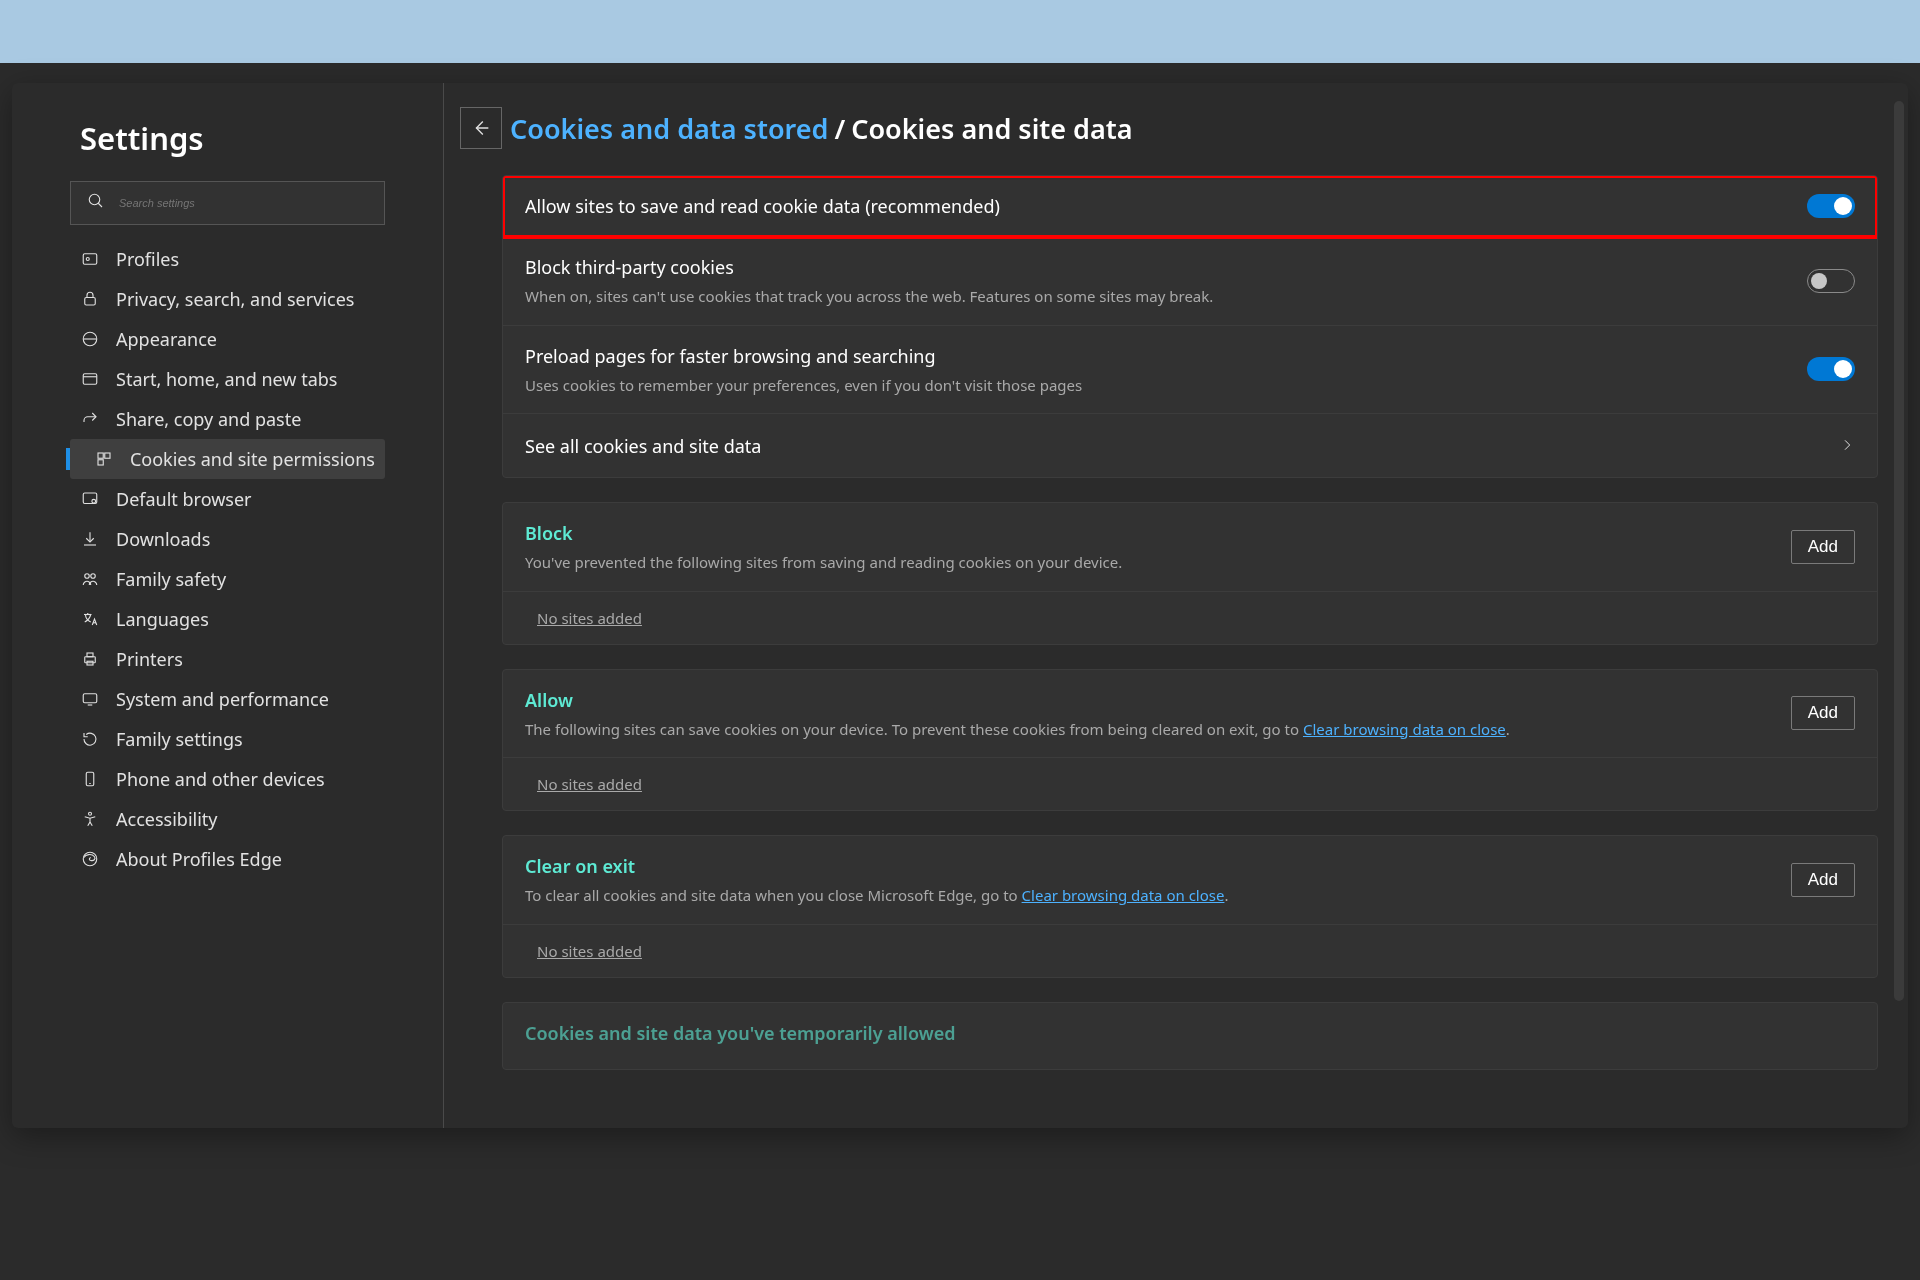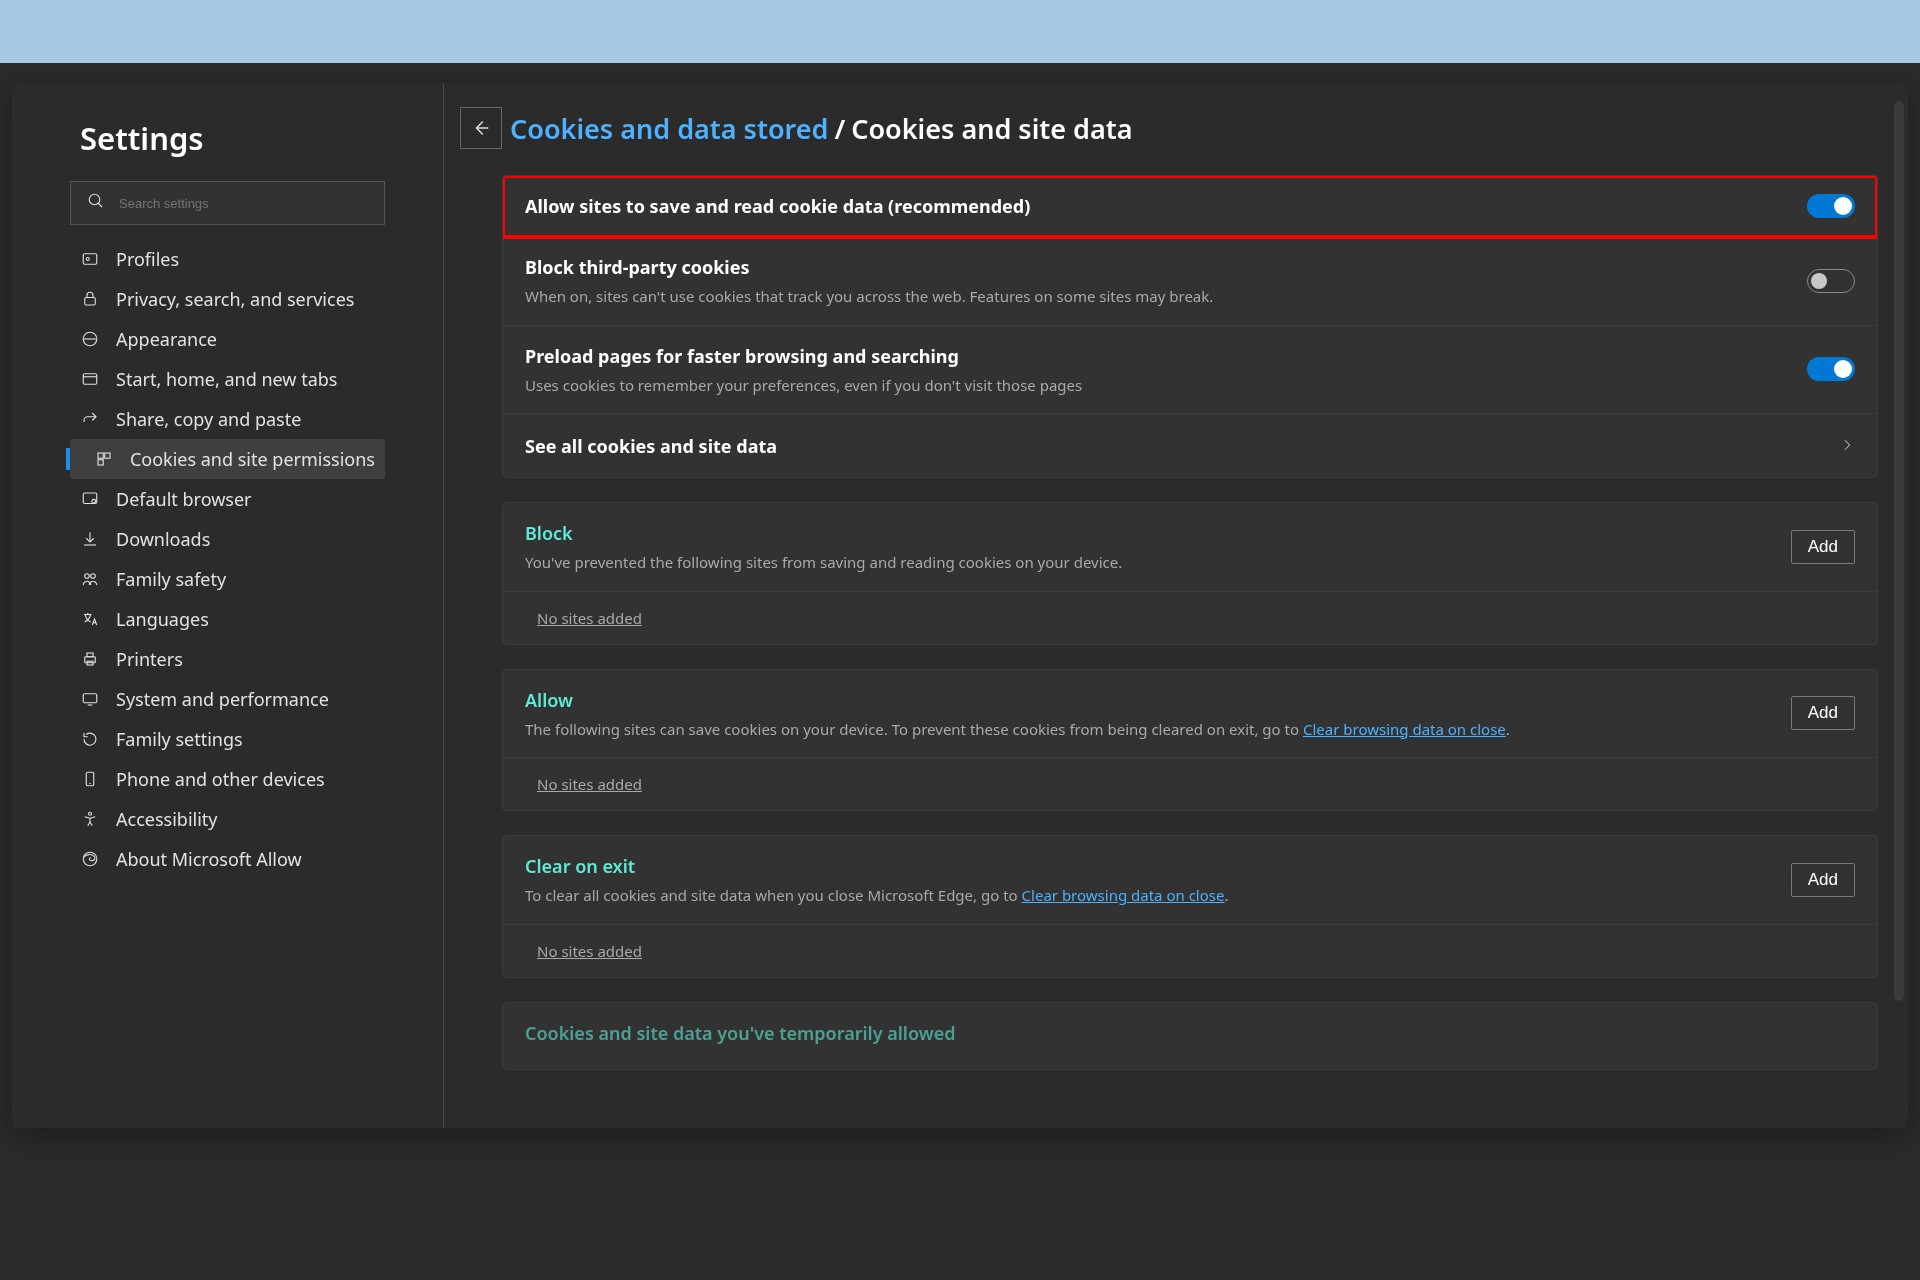--- a/index.html
+++ b/index.html
@@ -38,21 +38,21 @@
   .search-row {
     display:flex; align-items:center;
     height: 44px;
     border: 1px solid #555;
     background:#323232;
     margin-bottom: 14px;
   }
   .search-row svg { margin: 0 14px 0 16px; flex:0 0 auto; }
   .search-row input {
     flex:1; background:transparent; border:0; outline:0;
-    color:#ccc; font-size:13px;
+    color:#ccc; font-size:11px;font-style:italic;
   }
   .nav { display:flex; flex-direction:column; }
   .nav-item {
     display:flex; align-items:center;
     height: 40px;
     color:#e2e2e2; font-size:18px;
     padding: 0 10px 0 6px;
     cursor:pointer;
     border-radius:3px;
     position:relative;
@@ -94,21 +94,21 @@
     margin-bottom: 24px;
     overflow:hidden;
   }
   .panel-row {
     border-bottom:1px solid #3c3c3c;
     padding: 18px 22px;
     display:flex; align-items:center;
   }
   .panel-row:last-child { border-bottom:0; }
   .row-main { flex:1; }
-  .row-title { font-size:18px; font-weight:700; color:#fff; }
+  .row-title { font-size:18px; font-weight:400; color:#fff; }
   .row-desc  { font-size:15px; color:#a9a9a9; margin-top:8px; line-height:1.3; }
   .row-desc a { color:#4db2ff; text-decoration:underline; }
   .empty-row { padding: 16px 34px; color:#a9a9a9; font-size:15px;text-decoration:underline; }
 
   .highlight {
     outline: 4px solid #ff0000;
     outline-offset: -2px;
   }
 
   .toggle {
@@ -310,21 +310,21 @@
               </span>
             <span>Accessibility</span>
           </div>
           <div class="nav-item">
             <span class="icon">
                 <svg width="18" height="18" viewBox="0 0 24 24">
                   <circle cx="12" cy="12" r="9"></circle>
                   <path d="M4 10c2-4 10-6 14-1 2 3-1 6-5 5-2 0-3-3 0-4"></path>
                 </svg>
               </span>
-            <span>About Microsoft Allow</span>
+            <span>About Profiles Edge</span>
           </div>
         </div>
       </div>
     </div>
 
     <div class="content">
 
       <div class="scrollbar"></div>
 
       <div class="header-row">

